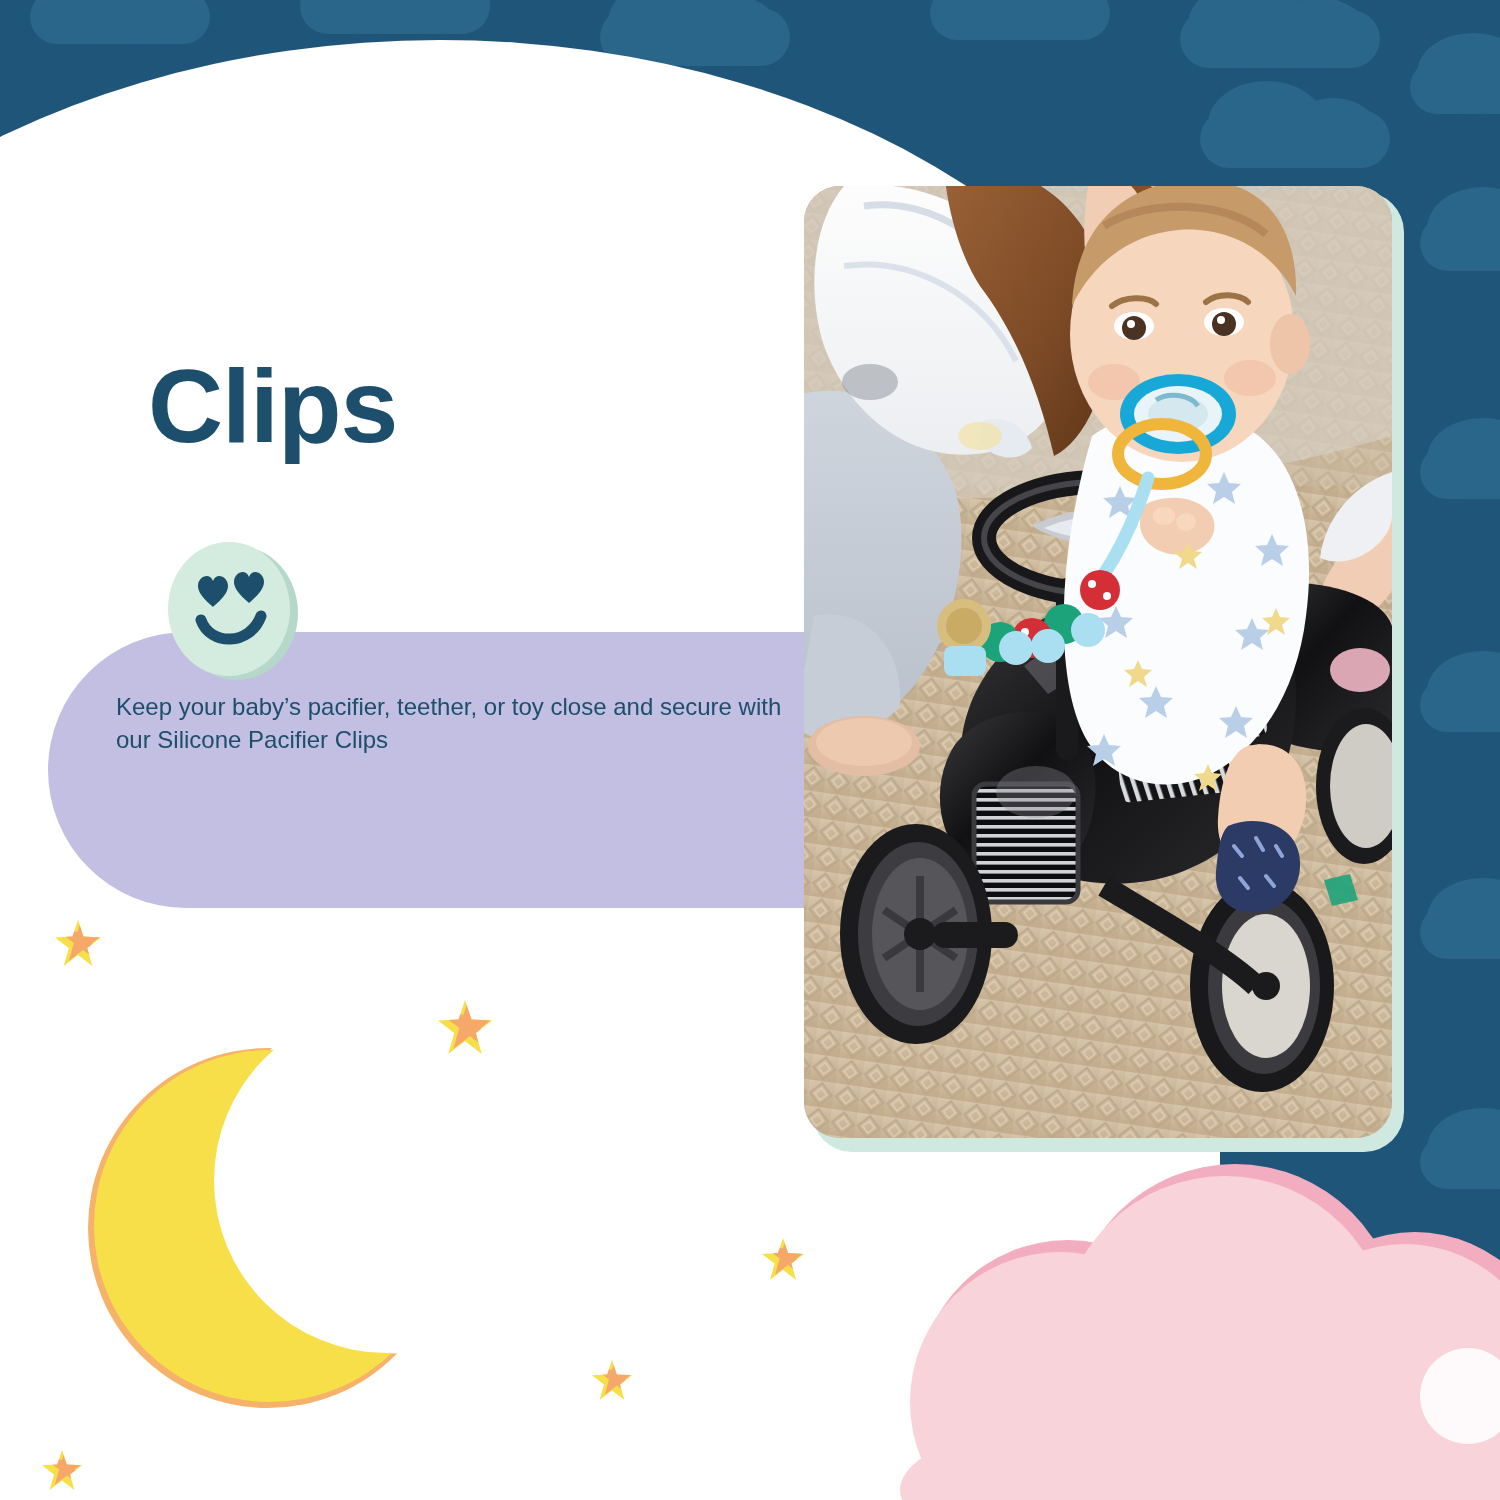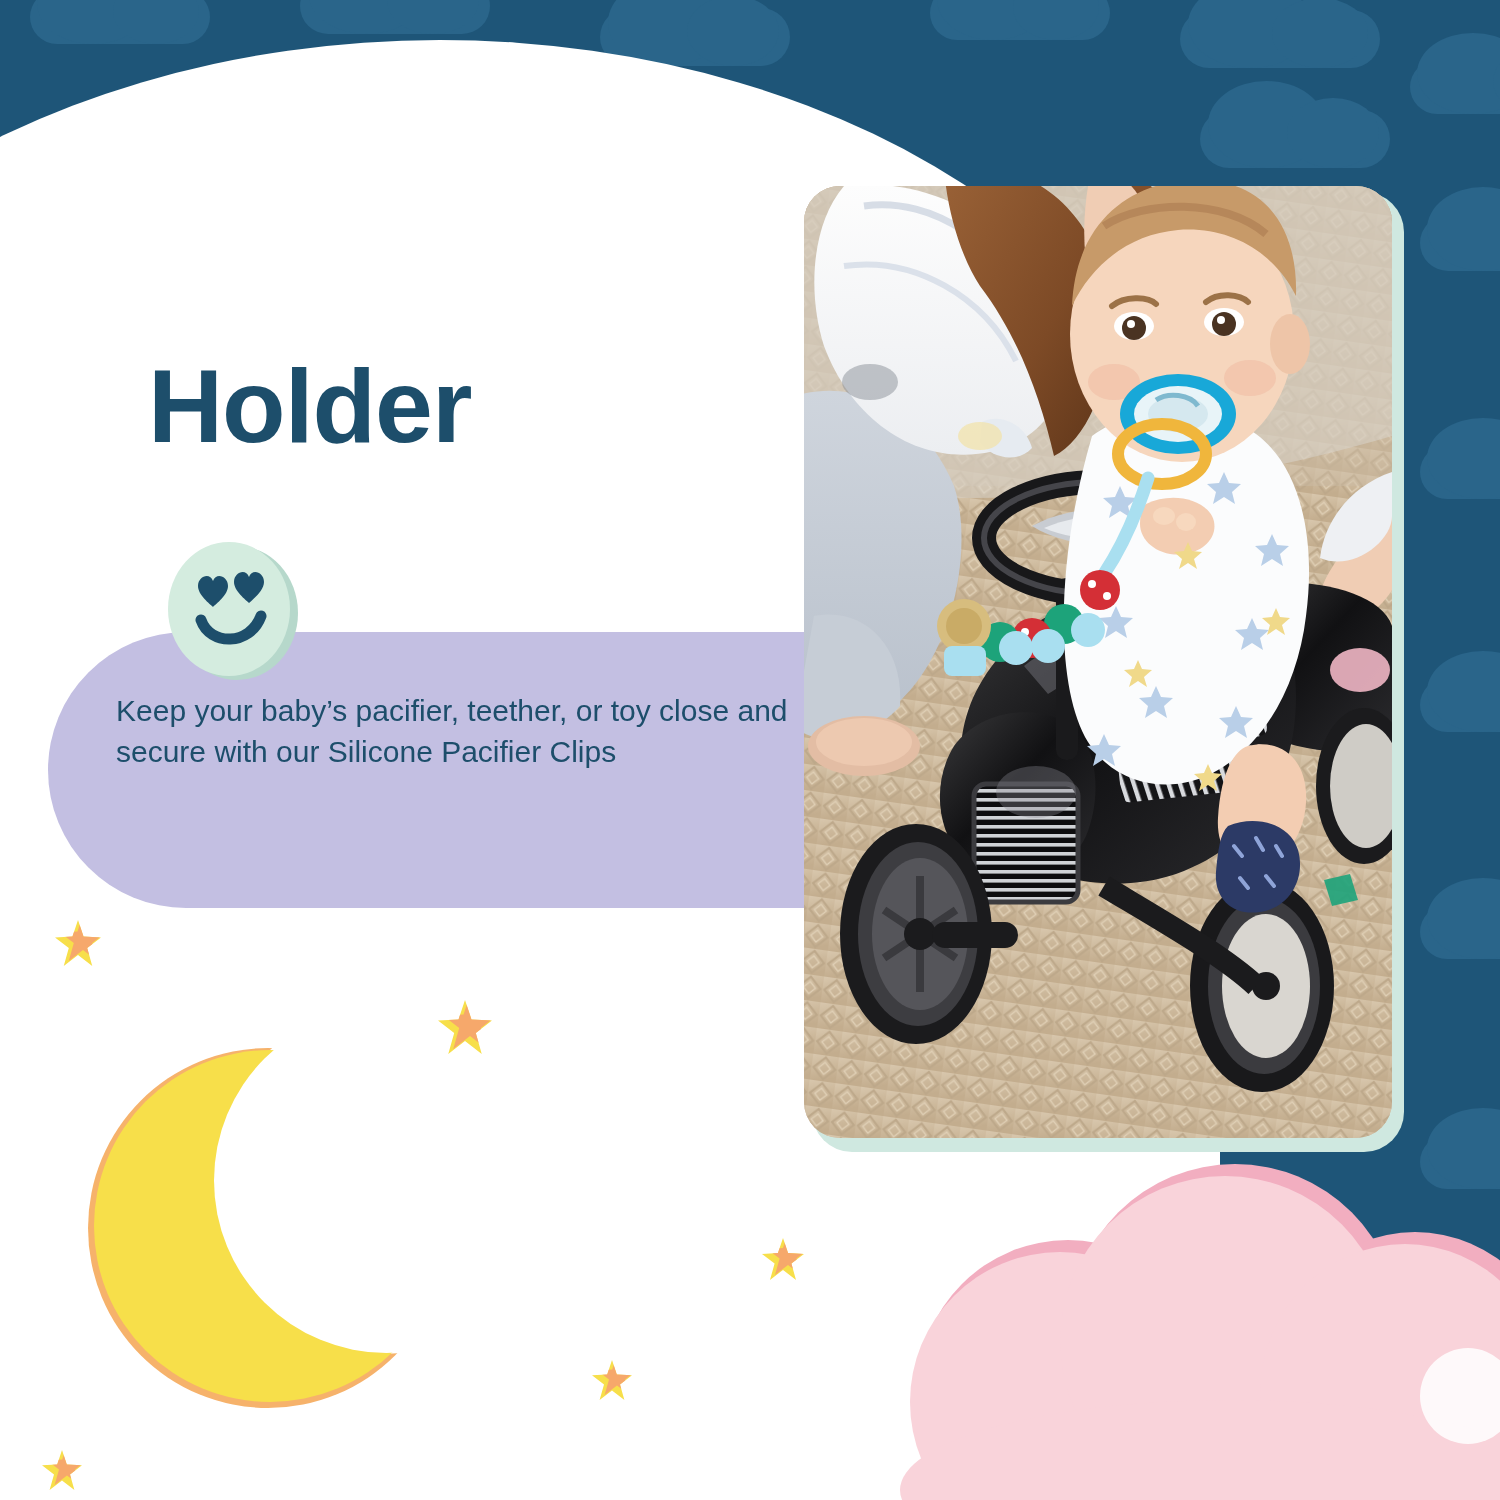--- a/index.html
+++ b/index.html
@@ -192,21 +192,21 @@
     height: 276px;
     background: #c3bfe2;
     border-radius: 138px 0 0 138px;
   }
   .purple-text {
     position: absolute;
     z-index: 7;
     left: 116px;
     top: 690px;
     width: 700px;
-    font-size: 30px;
+    font-size: 24px;
     line-height: 1.38;
     color: #1d4e6b;
   }
 
   
   .smiley {
     position: absolute;
     z-index: 8;
     left: 168px;
     top: 542px;
@@ -324,21 +324,21 @@
     <div class="pc-edge" style="left:18px;  top:72px;  width:300px; height:300px;"></div>
     <div class="pc-edge" style="left:170px; top:-4px;  width:330px; height:330px;"></div>
     <div class="pc-edge" style="left:370px; top:64px;  width:290px; height:300px;"></div>
     <div class="pc-blob" style="left:10px;  top:84px;  width:300px; height:300px;"></div>
     <div class="pc-blob" style="left:160px; top:8px;   width:330px; height:330px;"></div>
     <div class="pc-blob" style="left:360px; top:76px;  width:290px; height:300px;"></div>
     <div class="pc-blob" style="left:0px;   top:232px; width:660px; height:180px;"></div>
     <div class="pc-blob" style="left:520px; top:180px; width:96px;  height:96px; background:#ffffff; opacity:.85;"></div>
   </div>
 
-  <div class="title-line2">Holder</div>
+  <div class="title-line2">Clips</div>
 
   <div class="purple-box"></div>
   <div class="purple-text">Keep your baby’s pacifier, teether, or toy close and secure with our Silicone Pacifier Clips</div>
 
   <div class="smiley">
     <div class="smiley-shadow"></div>
     <div class="smiley-face"></div>
     <svg width="122" height="134" viewBox="0 0 122 134" style="position:absolute;left:0;top:0;">
       <path d="M30 44 C30 34, 42 30, 45 39 C48 30, 60 34, 60 44 C60 53, 48 62, 45 65 C42 62, 30 53, 30 44 Z" fill="#1d4e6b"></path>
       <path d="M66 40 C66 30, 78 26, 81 35 C84 26, 96 30, 96 40 C96 49, 84 58, 81 61 C78 58, 66 49, 66 40 Z" fill="#1d4e6b"></path>

